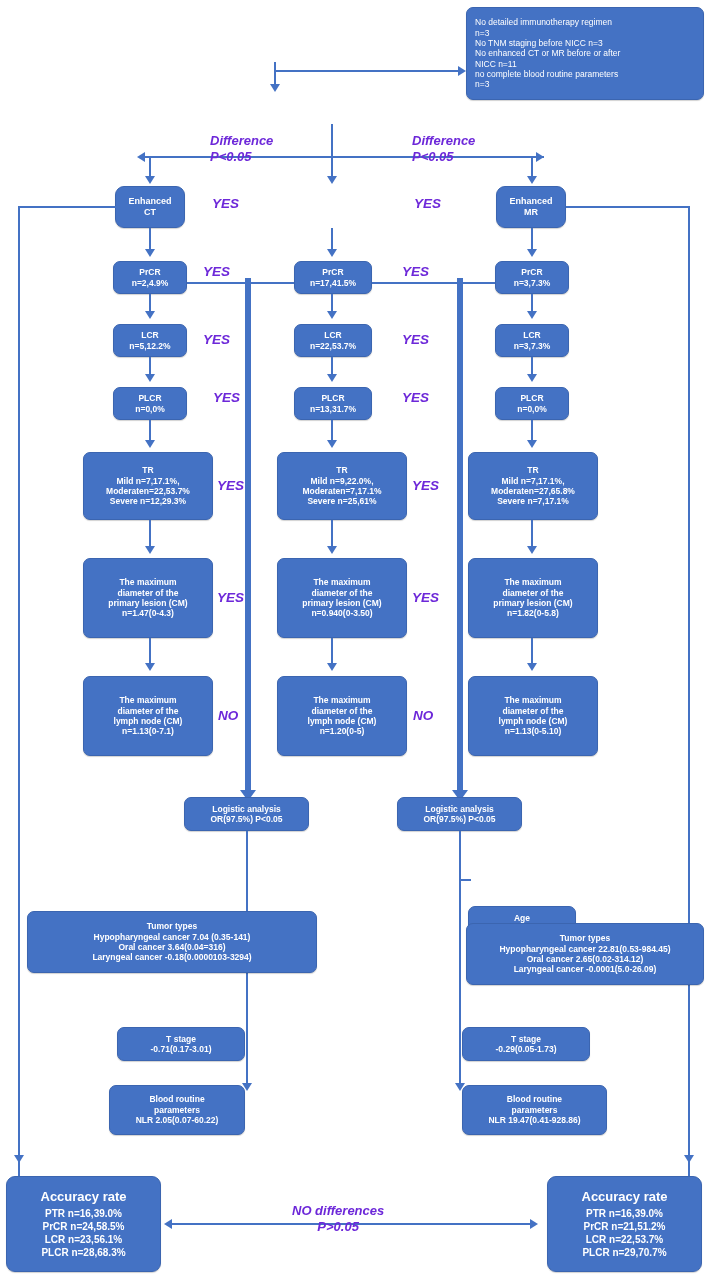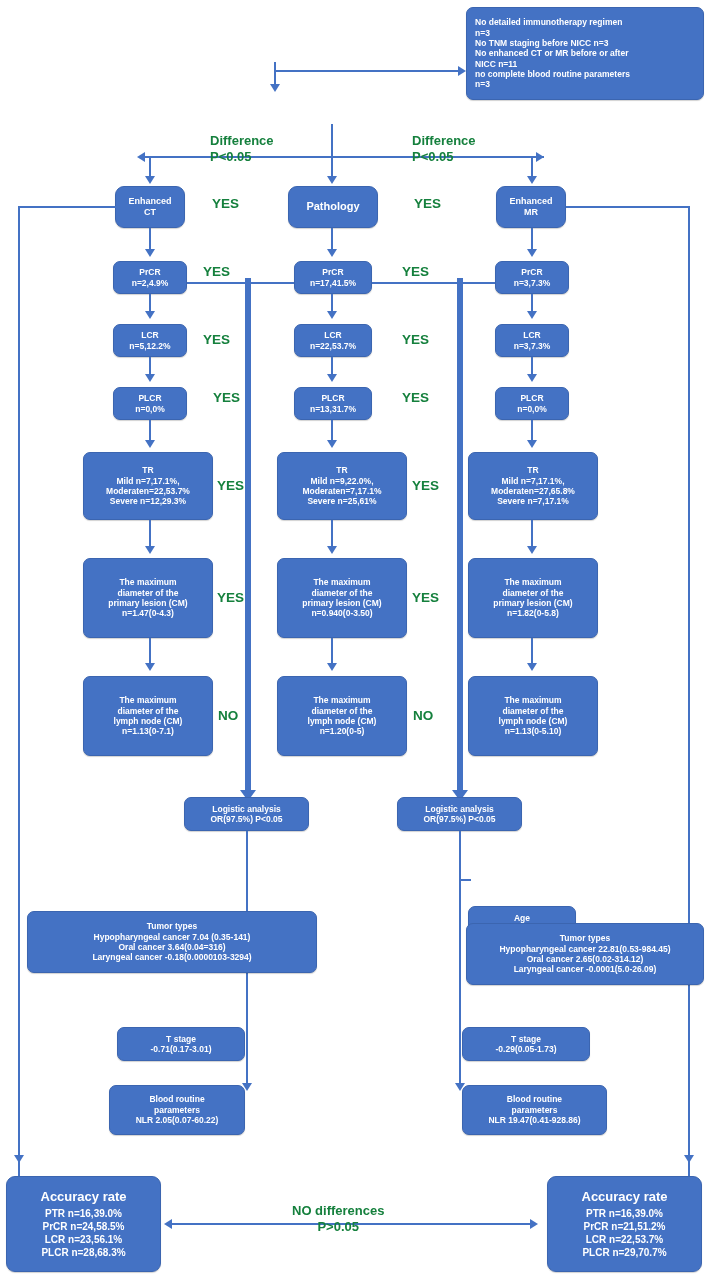--- a/index.html
+++ b/index.html
@@ -22,25 +22,26 @@
     padding:2px 4px;
     box-shadow:0 1px 1px rgba(0,0,0,.18);
     white-space:pre-line;
   }
   .node.sm{font-size:8.5px;border-radius:7px;}
   .node.md{font-size:9px;}
   .node.lg{font-size:11px;}
 
   .lbl{
     position:absolute;
-    color:#15803d;
+    color:#6d28d9;
     font-weight:bold;
     font-size:13px;
     white-space:pre-line;
     line-height:1.25;
+    font-style:italic;
   }
   .lbl.yes{font-size:13.5px;}
   .lbl.diff{font-size:13px;}
 
   .ln{position:absolute;background:#4472c4;}
   .ln.h{height:2px;}
   .ln.v{width:2px;}
   .ln.thick{background:#4472c4;width:6px;}
 
   
@@ -49,21 +50,21 @@
   .arw.down.big{border-left:8px solid transparent;border-right:8px solid transparent;border-top:11px solid #4472c4;}
   .arw.left{border-top:5px solid transparent;border-bottom:5px solid transparent;border-right:8px solid #4472c4;}
   .arw.right{border-top:5px solid transparent;border-bottom:5px solid transparent;border-left:8px solid #4472c4;}
 </style>
 </head>
 <body>
 
 <div id="canvas">
 
 
-  <div class="node sm" style="left:466px;top:7px;width:238px;height:93px;justify-content:flex-start;text-align:left;padding-left:8px;font-weight:bold;">No detailed immunotherapy regimen
+  <div class="node sm" style="left:466px;top:7px;width:238px;height:93px;justify-content:flex-start;text-align:left;padding-left:8px;font-weight:normal;">No detailed immunotherapy regimen
 n=3
 No TNM staging before NICC n=3
 No enhanced CT or MR  before or after
 NICC n=11
 no complete blood routine parameters
 n=3</div>
 
   <div class="ln v" style="left:274px;top:62px;height:24px;"></div>
   <div class="arw down" style="left:270px;top:84px;"></div>
 
@@ -83,21 +84,20 @@
 
   <div class="ln v" style="left:149px;top:156px;height:22px;"></div>
   <div class="arw down" style="left:145px;top:176px;"></div>
   <div class="ln v" style="left:331px;top:156px;height:22px;"></div>
   <div class="arw down" style="left:327px;top:176px;"></div>
   <div class="ln v" style="left:531px;top:156px;height:22px;"></div>
   <div class="arw down" style="left:527px;top:176px;"></div>
 
   <div class="node md" style="left:115px;top:186px;width:70px;height:42px;">Enhanced
 CT</div>
-  <div class="node lg" style="left:288px;top:186px;width:90px;height:42px;">Pathology</div>
   <div class="node md" style="left:496px;top:186px;width:70px;height:42px;">Enhanced
 MR</div>
 
   <div class="lbl yes" style="left:212px;top:196px;">YES</div>
   <div class="lbl yes" style="left:414px;top:196px;">YES</div>
 
   <div class="ln h" style="left:18px;top:206px;width:98px;"></div>
   <div class="ln v" style="left:18px;top:206px;height:976px;"></div>
   <div class="ln h" style="left:566px;top:206px;width:124px;"></div>
   <div class="ln v" style="left:688px;top:206px;height:976px;"></div>

